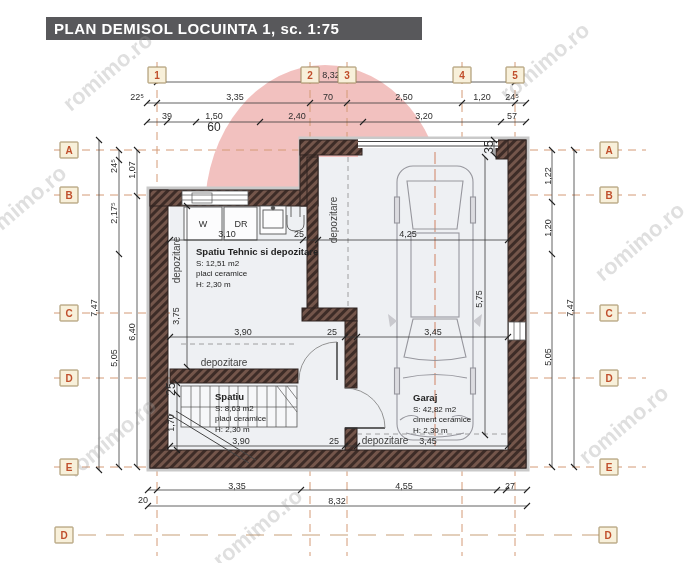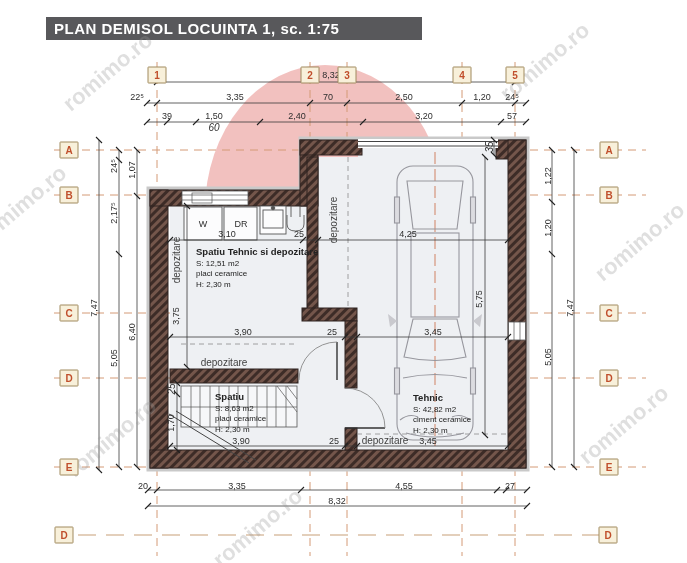--- a/index.html
+++ b/index.html
@@ -5,21 +5,21 @@
   html,body{margin:0;padding:0;background:#fff;}
   #stage{position:relative;width:687px;height:563px;background:#fff;overflow:hidden;
          font-family:"Liberation Sans",sans-serif;}
   #titlebar{position:absolute;left:46px;top:17px;width:376px;height:23px;background:#58585b;
             color:#fff;font:bold 15px/23px "Liberation Sans",sans-serif;padding-left:8px;
             letter-spacing:.5px;box-sizing:border-box;white-space:nowrap;}
   svg{position:absolute;left:0;top:0;}
   .lbl{position:absolute;transform:translate(-50%,-50%);font:9px "Liberation Sans",sans-serif;
        color:#2e2e2e;white-space:nowrap;z-index:30;}
   .rot{transform:translate(-50%,-50%) rotate(-90deg);}
-  .sm{font-size:10px;font-style:italic;}
+  .sm{font-size:12px;}
   .zone{font-size:10px;color:#3f3f3f;}
   .blk{position:absolute;font:8px/10.5px "Liberation Sans",sans-serif;color:#222;z-index:30;white-space:nowrap;}
   .blk .rt{font-weight:bold;font-size:9.5px;margin-bottom:1px;}
   .ax{position:absolute;width:17px;height:15px;transform:translate(-50%,-50%);background:#f8f0da;
       border:1px solid #a08a5e;color:#c04f2c;font:bold 10px/15px "Liberation Sans",sans-serif;
       text-align:center;border-radius:1px;z-index:40;}
   .wm{position:absolute;transform:translate(-50%,-50%) rotate(-40deg);
       font:bold 22px "Liberation Sans",sans-serif;color:rgba(150,150,150,.30);
       white-space:nowrap;z-index:25;}
   .wm-agent{position:absolute;transform:translate(-50%,-50%);font:20px "Liberation Sans",sans-serif;
@@ -214,21 +214,21 @@
   <span class="lbl rot" style="left:114px;top:213px">2,17⁵</span>
   <span class="lbl rot" style="left:114px;top:358px">5,05</span>
   <span class="lbl rot" style="left:132px;top:170px">1,07</span>
   <span class="lbl rot" style="left:132px;top:332px">6,40</span>
 
   <span class="lbl rot" style="left:570px;top:308px">7,47</span>
   <span class="lbl rot" style="left:548px;top:176px">1,22</span>
   <span class="lbl rot" style="left:548px;top:228px">1,20</span>
   <span class="lbl rot" style="left:548px;top:357px">5,05</span>
 
-  <span class="lbl" style="left:143px;top:486px">20</span>
+  <span class="lbl" style="left:143px;top:500px">20</span>
   <span class="lbl" style="left:237px;top:486px">3,35</span>
   <span class="lbl" style="left:404px;top:486px">4,55</span>
   <span class="lbl" style="left:510px;top:486px">27</span>
   <span class="lbl" style="left:337px;top:501px">8,32</span>
 
   <span class="lbl" style="left:227px;top:234px">3,10</span>
   <span class="lbl" style="left:299px;top:234px">25</span>
   <span class="lbl" style="left:408px;top:234px">4,25</span>
   <span class="lbl" style="left:243px;top:332px">3,90</span>
   <span class="lbl" style="left:332px;top:332px">25</span>
@@ -256,19 +256,19 @@
     <div>placi ceramice</div>
     <div>H: 2,30 m</div>
   </div>
   <div class="blk" style="left:215px;top:392px">
     <div class="rt">Spatiu</div>
     <div>S: 8,63 m2</div>
     <div>placi ceramice</div>
     <div>H: 2,30 m</div>
   </div>
   <div class="blk" style="left:413px;top:393px">
-    <div class="rt">Tehnic</div>
+    <div class="rt">Garaj</div>
     <div>S: 42,82 m2</div>
     <div>ciment ceramice</div>
     <div>H: 2,30 m</div>
   </div>
 
 </div>
 
 </body></html>

